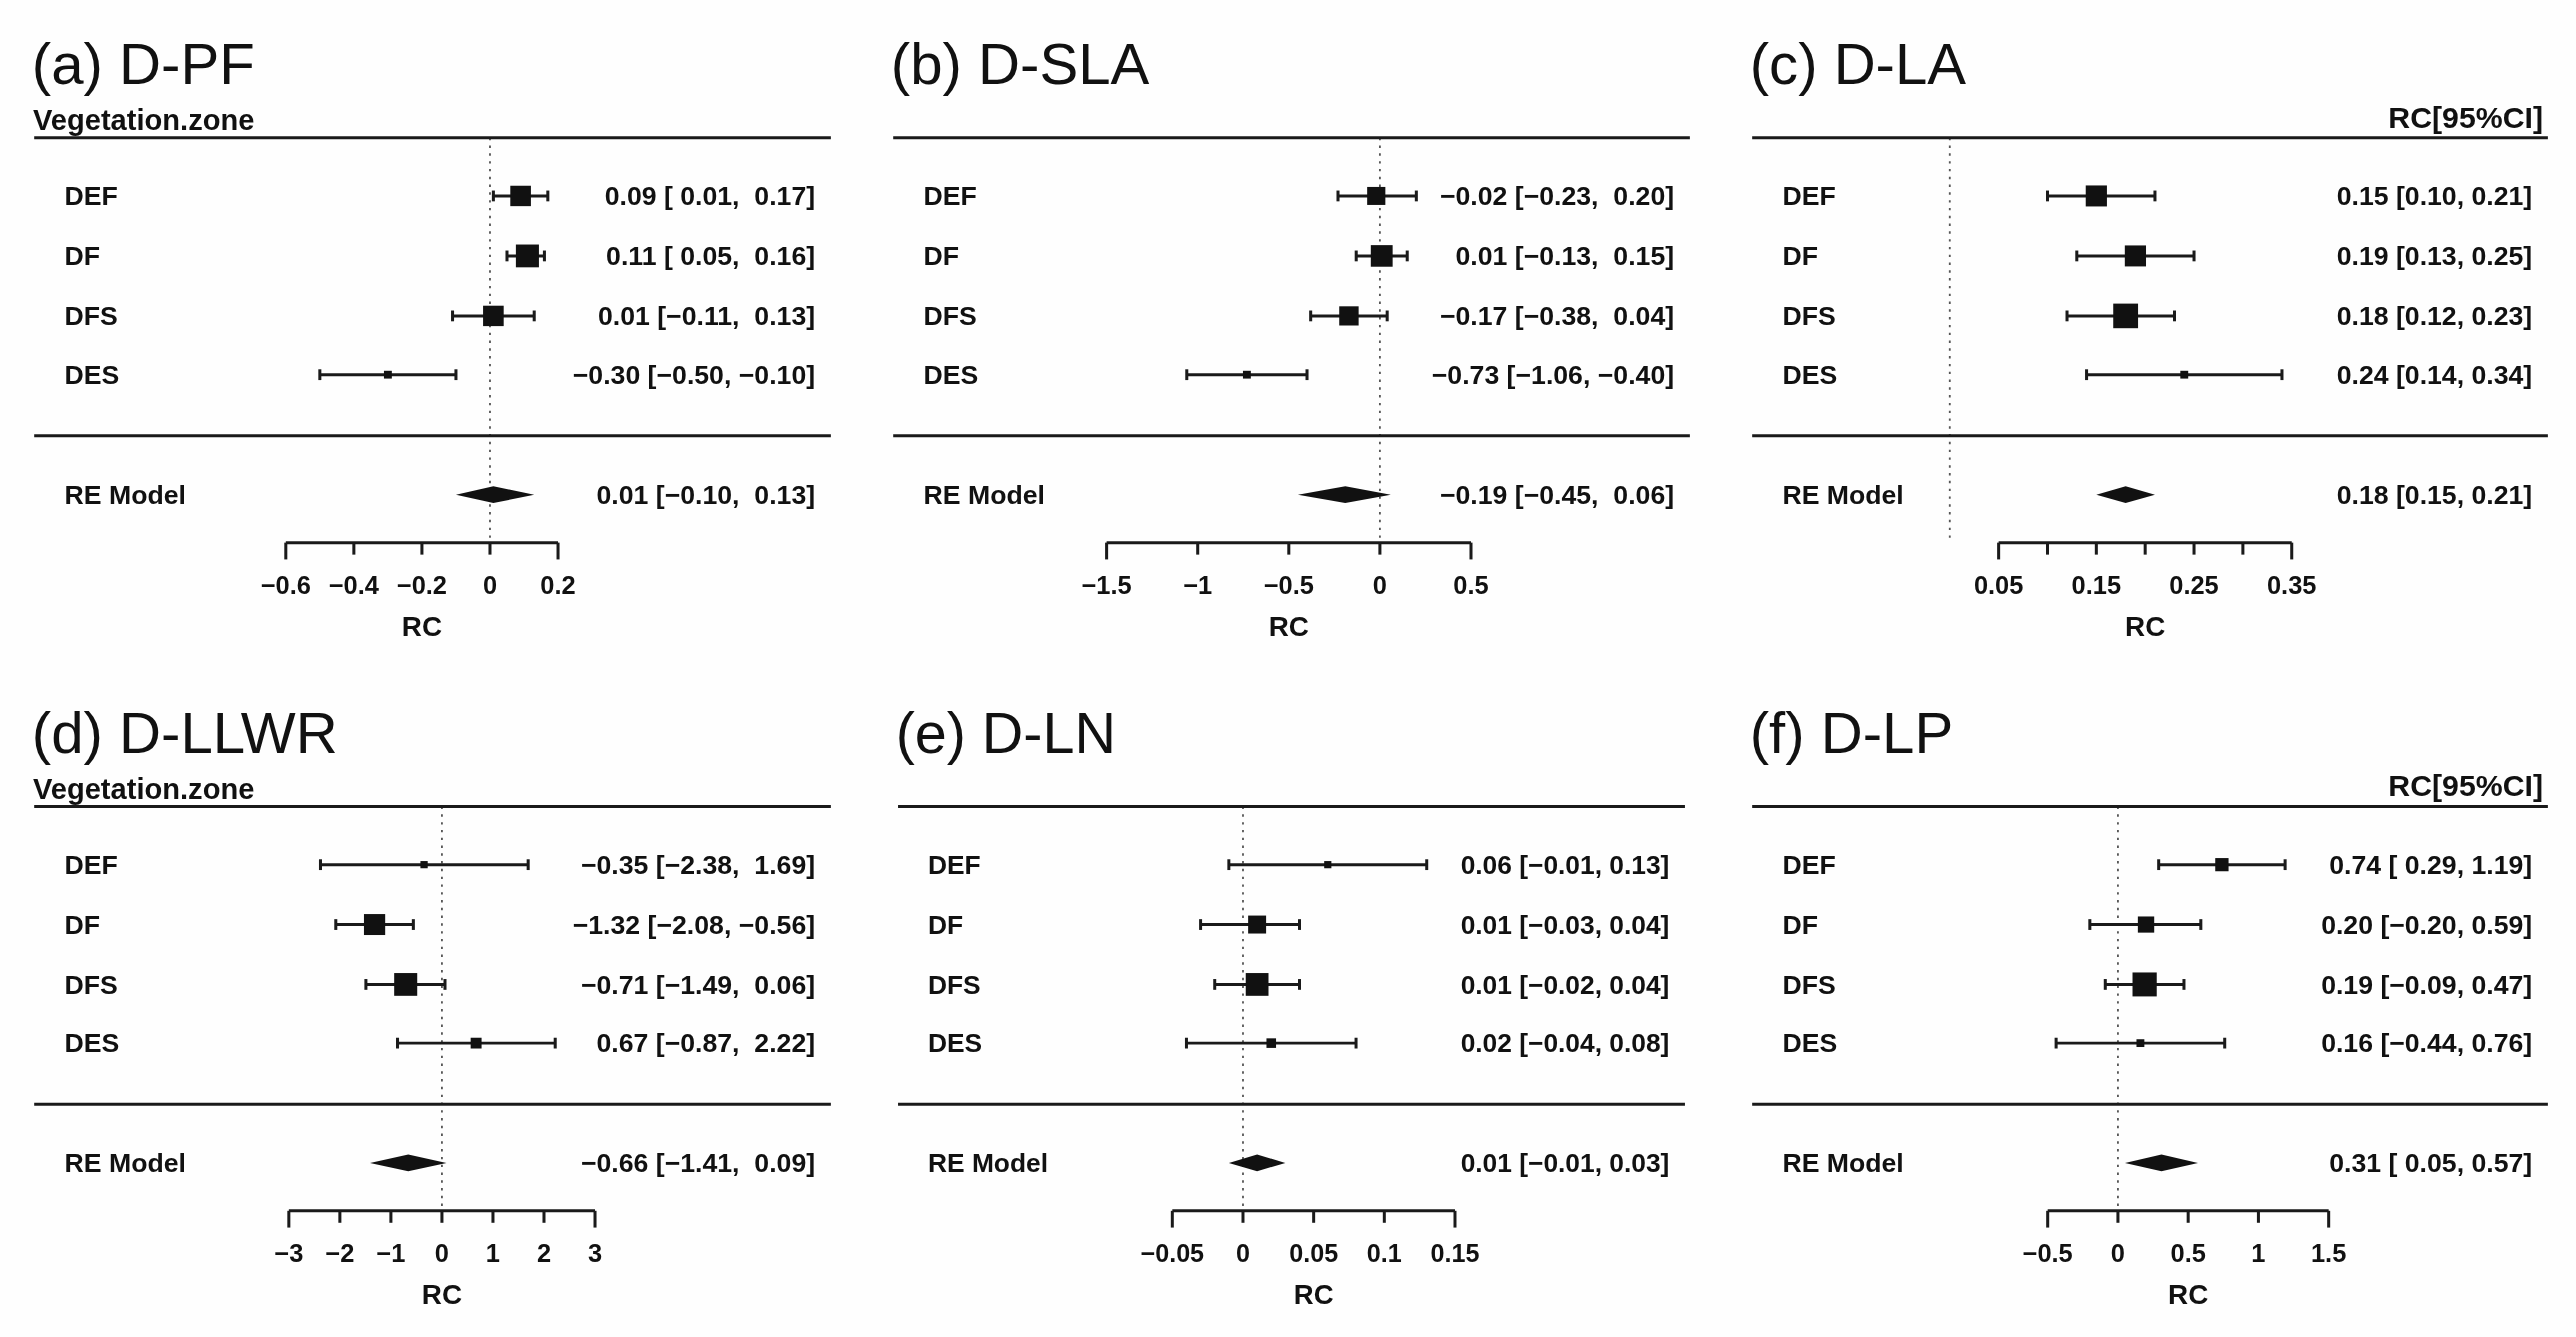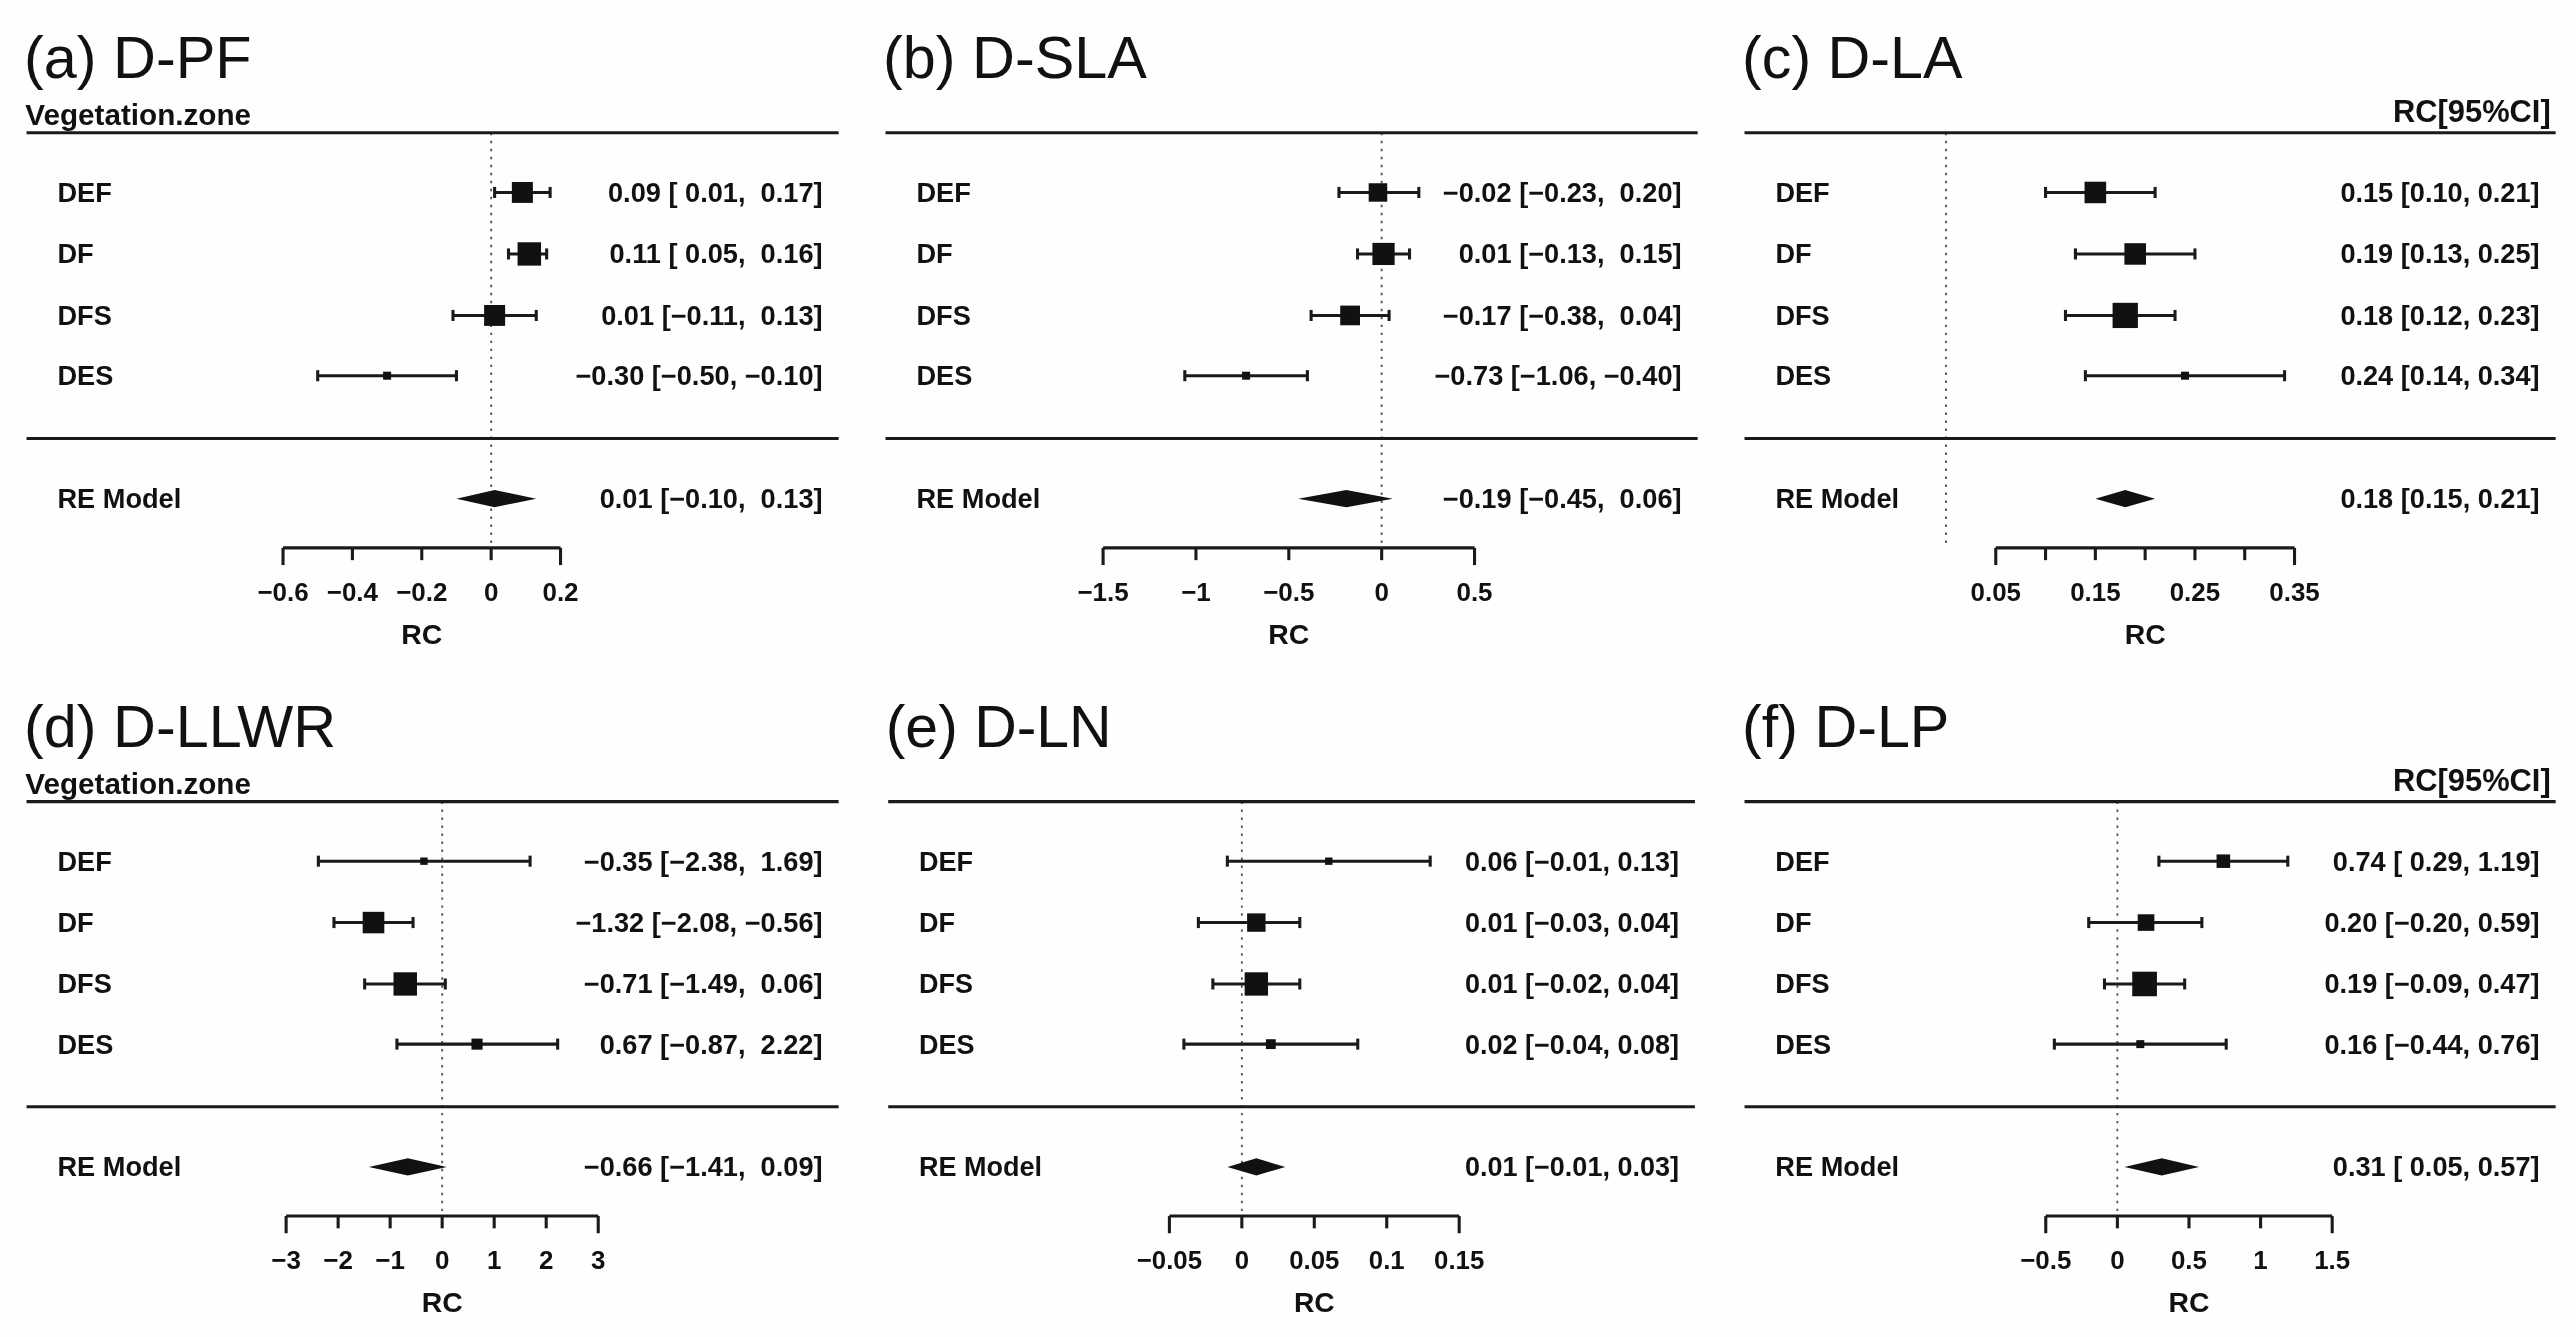--- a/index.html
+++ b/index.html
@@ -4,21 +4,21 @@
 <style>
   html,body{margin:0;padding:0;background:#ffffff;}
   body{width:2576px;height:1337px;font-family:"Liberation Sans",sans-serif;}
   .figure{
     width:2576px;height:1337px;
     display:grid;
     grid-template-columns:859px 859px 858px;
     grid-template-rows:669px 668px;
     background:#fefefe;
   }
-  figure.panel{margin:0;padding:8px;position:relative;}
+  figure.panel{margin:0;padding:16px;position:relative;}
   svg.plot{display:block;width:100%;height:100%;}
   svg text{fill:#111111;}
 </style>
 </head>
 <body>
 
 <div class="figure">
   <figure class="panel">
       <svg class="plot" viewBox="0 0 1364 1062" preserveAspectRatio="none">
         <line x1="781.75" x2="781.75" y1="203" y2="878" stroke="#555555" stroke-width="3" stroke-dasharray="4 9"></line>

